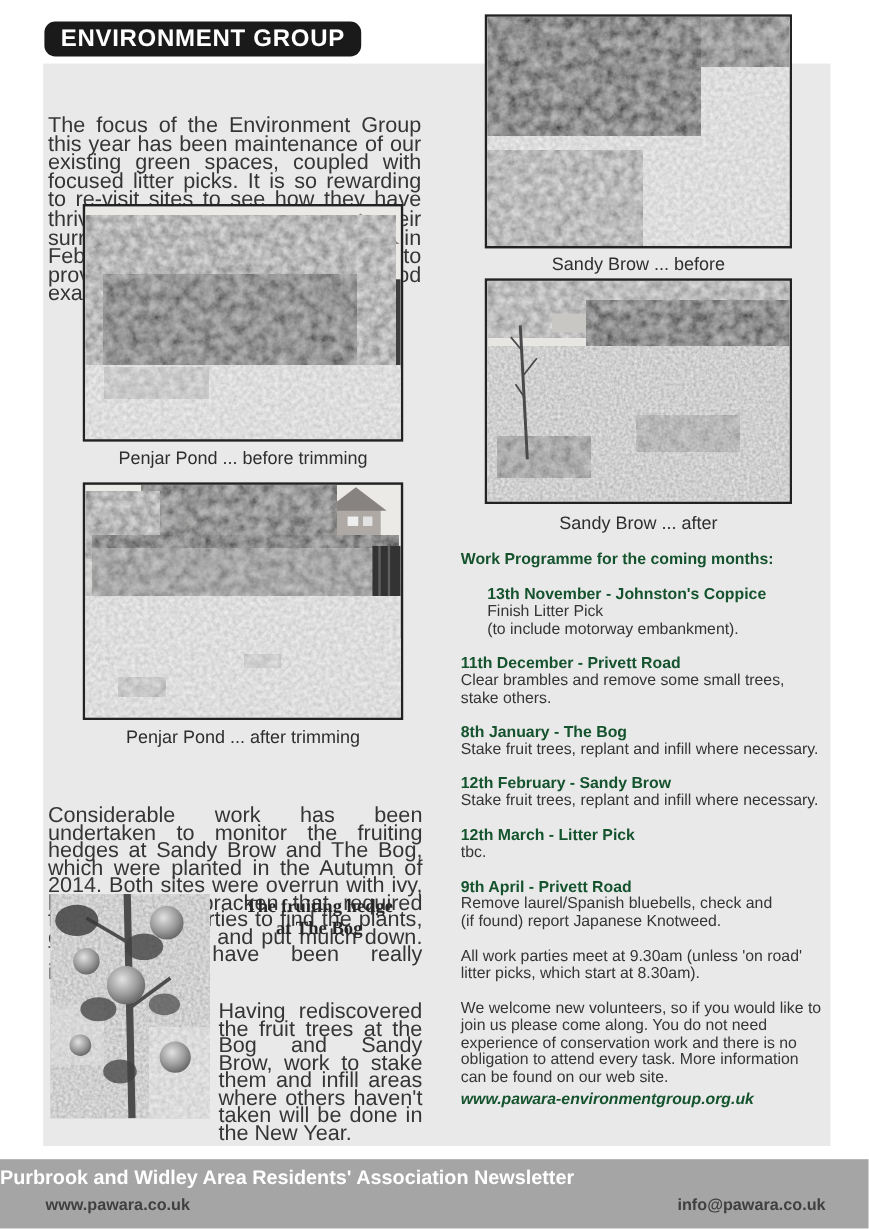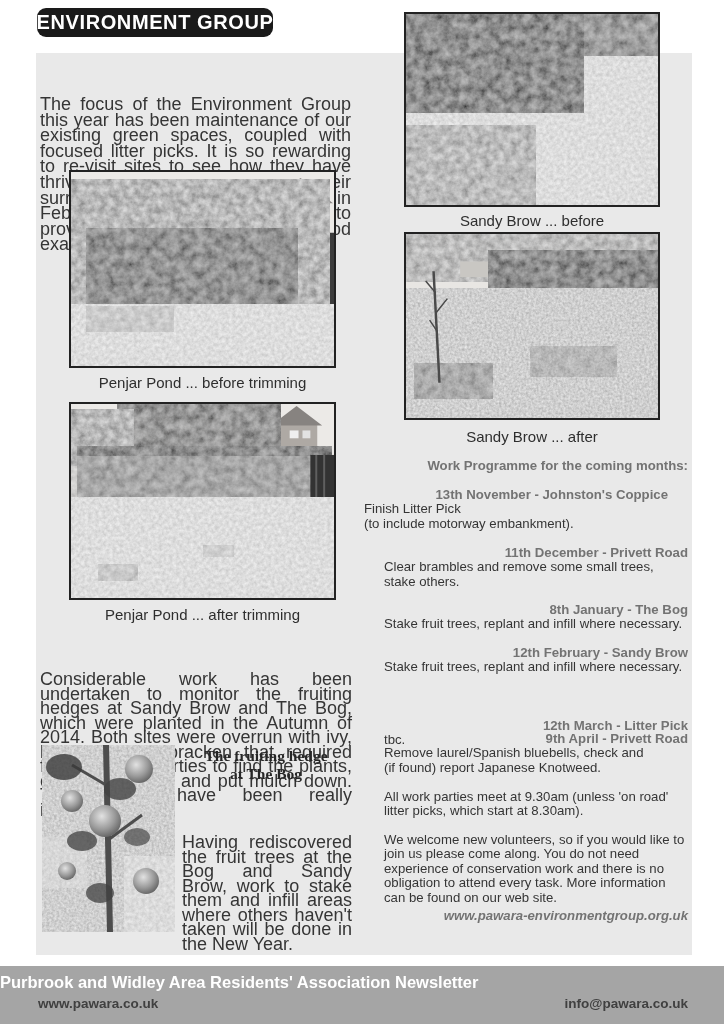--- a/index.html
+++ b/index.html
@@ -7,40 +7,40 @@
     position:relative; width:724px; height:1024px; overflow:hidden;
     background:#ffffff; font-family:"Liberation Sans", sans-serif; color:#333;
   }
   .abs { position:absolute; }
 
   
   .panel { left:36px; top:53px; width:656px; height:902px; background:#e9e9e9; }
 
   
   .masthead {
-    left:37px; top:8px; width:236px; height:29px; background:#1a1a1a;
+    left:37px; top:18px; width:264px; height:29px; background:#1a1a1a;
     border-radius:9px; display:flex; align-items:center; justify-content:center;
   }
   .masthead span {
     color:#ffffff; font-weight:bold; font-size:20px; letter-spacing:0.6px; white-space:nowrap;
   }
 
   .body-text { font-size:18px; line-height:15.6px; text-align:justify; color:#353535;margin-top:41px; }
   .body-text.tight { line-height:14.5px; }
 
   .photo-frame { border:2px solid #222; background:#cfcfcf; box-sizing:border-box; overflow:hidden; }
   .photo-frame svg, .photo-plain svg { display:block; width:100%; height:100%; }
   .photo-plain { overflow:hidden; background:#cfcfcf; }
 
   .caption { font-weight:normal; font-size:15px; color:#2e2e2e; text-align:center; white-space:nowrap; }
 
   .sub-head { font-weight:bold; font-size:15.5px; line-height:18px; color:#262626; text-align:center;font-family:Liberation Serif, serif; }
 
   .wp { font-size:13.2px; line-height:14.4px; color:#353535; }
-  .wp-title { font-weight:bold; color:#737373;text-align:right; }
+  .wp-title { font-weight:bold; color:#14532d; }
   .wp-detail { white-space:pre-line; }
 
   .footer-bar { left:0; top:966px; width:724px; height:58px; background:#a5a5a5; }
   .footer-title {
     position:absolute; left:0; top:7px; width:100%; text-align:left;
     color:#ffffff; font-weight:bold; font-size:16.5px; white-space:nowrap;
   }
   .footer-sub {
     position:absolute; left:38px; right:36px; top:30px; display:flex;
     justify-content:space-between; color:#404040; font-weight:bold; font-size:13.5px;
@@ -178,38 +178,38 @@
       <ellipse cx="48" cy="150" rx="36" ry="16" filter="url(#fDark)" opacity="0.55"></ellipse>
       <ellipse cx="170" cy="130" rx="40" ry="14" filter="url(#fDark)" opacity="0.35"></ellipse>
       <path d="M28,38 L34,152" stroke="#4a4a4a" stroke-width="2.5" fill="none"></path>
       <path d="M30,60 L20,48 M31,80 L42,66 M32,100 L24,88" stroke="#4a4a4a" stroke-width="1.5" fill="none"></path>
     </svg>
   </div>
   <div class="abs caption" style="left:404px; top:428px; width:256px;">Sandy Brow ... after</div>
 
   <div class="abs wp wp-title" style="left:384px; top:459px; width:304px;">Work Programme for the coming months:</div>
 
-  <div class="abs wp" style="left:364px; top:488px; width:304px;">
+  <div class="abs wp" style="left:406px; top:488px; width:304px;">
     <div class="wp-title">13th November - Johnston's Coppice</div>
     <div class="wp-detail">Finish Litter Pick
 (to include motorway embankment).</div>
   </div>
   <div class="abs wp" style="left:384px; top:546px; width:304px;">
     <div class="wp-title">11th December - Privett Road</div>
     <div class="wp-detail">Clear brambles and remove some small trees, stake others.</div>
   </div>
   <div class="abs wp" style="left:384px; top:603px; width:304px;">
     <div class="wp-title">8th January - The Bog</div>
     <div class="wp-detail">Stake fruit trees, replant and infill where necessary.</div>
   </div>
   <div class="abs wp" style="left:384px; top:646px; width:304px;">
     <div class="wp-title">12th February - Sandy Brow</div>
     <div class="wp-detail">Stake fruit trees, replant and infill where necessary.</div>
   </div>
-  <div class="abs wp" style="left:384px; top:689px; width:304px;margin-top:30px;">
+  <div class="abs wp" style="left:384px; top:689px; width:304px;">
     <div class="wp-title">12th March - Litter Pick</div>
     <div class="wp-detail">tbc.</div>
   </div>
   <div class="abs wp" style="left:384px; top:732px; width:304px;">
     <div class="wp-title">9th April - Privett Road</div>
     <div class="wp-detail">Remove laurel/Spanish bluebells, check and
 (if found) report Japanese Knotweed.</div>
   </div>
 
   <div class="abs wp" style="left:384px; top:790px; width:304px;">All work parties meet at 9.30am (unless 'on road' litter picks, which start at 8.30am).</div>

